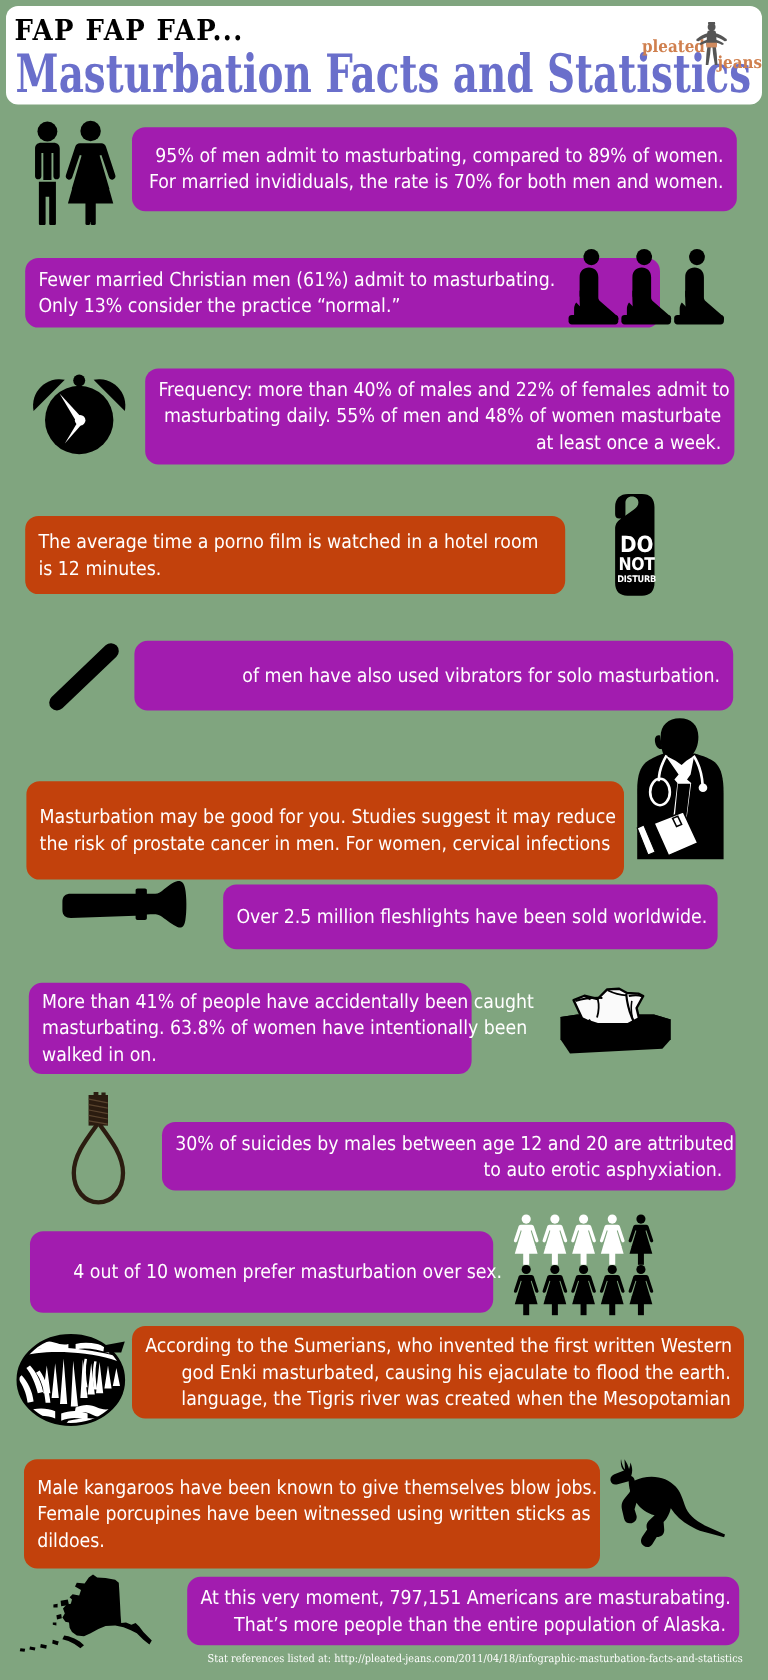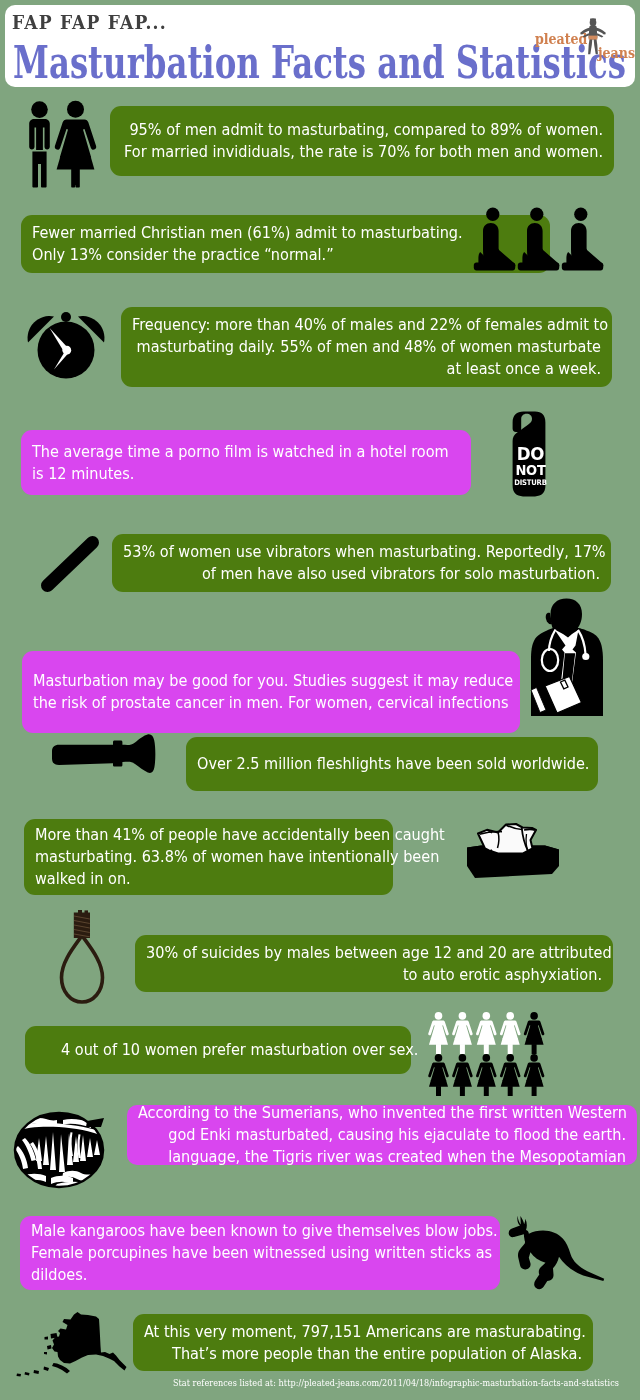--- a/index.html
+++ b/index.html
@@ -4,39 +4,39 @@
 <style>
   html,body{margin:0;padding:0;}
   body{width:640px;height:1400px;background:#80a57f;
        font-family:"DejaVu Sans Condensed","DejaVu Sans",sans-serif;
        position:relative;overflow:hidden;-webkit-font-smoothing:antialiased;}
   #sheet{position:absolute;left:0;top:0;width:640px;height:1400px;}
 
   
   .hdr{position:absolute;left:5px;top:5px;width:630px;height:82px;background:#fff;border-radius:10px;}
   .kicker{position:absolute;left:12px;top:13px;font-family:"DejaVu Serif Condensed","DejaVu Serif",serif;
-          font-weight:bold;font-size:19px;color:#404040;letter-spacing:1.2px;line-height:1;
+          font-weight:bold;font-size:24px;color:#000000;letter-spacing:1.2px;line-height:1;
           white-space:nowrap;}
   .title{position:absolute;left:13px;top:41px;font-family:"DejaVu Serif Condensed","DejaVu Serif",serif;
          font-weight:bold;font-size:44px;color:#6a6fcb;line-height:1;
          transform:scaleX(0.8186);transform-origin:left top;white-space:nowrap;}
   .logo{position:absolute;left:535px;top:14px;width:104px;height:30px;}
   .logo .lw{position:absolute;font-family:"DejaVu Serif Condensed","DejaVu Serif",serif;
             font-weight:bold;font-size:14px;color:#d0804f;line-height:1;}
   .logo .lw.a{left:0;top:18px;}
   .logo .lw.b{left:63px;top:32px;}
   .logo .fig{position:absolute;left:45px;top:3px;}
 
   
   .box{position:absolute;border-radius:11px;color:#fff;font-size:16.1px;line-height:22px;
        box-sizing:border-box;padding:0 11px 0 11px;display:flex;align-items:center;}
   .box .t{display:block;width:100%;}
   .box .ln{display:block;white-space:nowrap;}
-  .box.o{background:#4d7c0f;}
-  .box.b{background:#d946ef;}
+  .box.o{background:#a21caf;}
+  .box.b{background:#c2410c;}
   .box.r .t{text-align:right;}
 
   .icon{position:absolute;}
   svg{display:block;overflow:visible;}
 
   .footer{position:absolute;left:0;width:619px;top:1378px;text-align:right;font-size:9px;
           color:#ffffff;font-family:"DejaVu Serif Condensed","DejaVu Serif",serif;letter-spacing:0.05px;}
 </style>
 </head>
 <body>
@@ -88,21 +88,20 @@
       </span>
     </div>
 <div class="box b" style="left:21px;top:430px;width:450px;height:65px;">
       <span class="t">
         <span class="ln">The average time a porno film is watched in a hotel room</span>
         <span class="ln">is 12 minutes.</span>
       </span>
     </div>
 <div class="box o r" style="left:112px;top:534px;width:499px;height:58px;">
       <span class="t">
-        <span class="ln">53% of women use vibrators when masturbating. Reportedly, 17%</span>
         <span class="ln">of men have also used vibrators for solo masturbation.</span>
       </span>
     </div>
 <div class="box b" style="left:22px;top:651px;width:498px;height:82px;">
       <span class="t">
         <span class="ln">Masturbation may be good for you. Studies suggest it may reduce</span>
         <span class="ln">the risk of prostate cancer in men. For women, cervical infections</span>
       </span>
     </div>
 <div class="box o" style="left:186px;top:737px;width:412px;height:54px;">
@@ -116,40 +115,40 @@
         <span class="ln">masturbating. 63.8% of women have intentionally been</span>
         <span class="ln">walked in on.</span>
       </span>
     </div>
 <div class="box o r" style="left:135px;top:935px;width:478px;height:57px;">
       <span class="t">
         <span class="ln">30% of suicides by males between age 12 and 20 are attributed</span>
         <span class="ln">to auto erotic asphyxiation.</span>
       </span>
     </div>
-<div class="box o" style="left:25px;top:1026px;width:386px;height:48px;padding-left:36px;">
+<div class="box o" style="left:25px;top:1026px;width:386px;height:68px;padding-left:36px;">
       <span class="t">
         <span class="ln">4 out of 10 women prefer masturbation over sex.</span>
       </span>
     </div>
-<div class="box b r" style="left:127px;top:1105px;width:510px;height:60px;border-radius:10px;">
+<div class="box b r" style="left:110px;top:1105px;width:510px;height:77px;">
       <span class="t">
         <span class="ln">According to the Sumerians, who invented the first written Western</span>
         <span class="ln">god Enki masturbated, causing his ejaculate to flood the earth.</span>
         <span class="ln">language, the Tigris river was created when the Mesopotamian</span>
       </span>
     </div>
-<div class="box b" style="left:20px;top:1216px;width:480px;height:74px;">
+<div class="box b" style="left:20px;top:1216px;width:480px;height:91px;">
       <span class="t">
         <span class="ln">Male kangaroos have been known to give themselves blow jobs.</span>
         <span class="ln">Female porcupines have been witnessed using written sticks as</span>
         <span class="ln">dildoes.</span>
       </span>
     </div>
-<div class="box o r" style="left:133px;top:1314px;width:460px;height:57px;">
+<div class="box o r" style="left:156px;top:1314px;width:460px;height:57px;">
       <span class="t">
         <span class="ln">At this very moment, 797,151 Americans are masturabating.</span>
         <span class="ln">That’s more people than the entire population of Alaska.</span>
       </span>
     </div>
 <div class="icon" style="left:25px;top:101px;">
       <svg width="72" height="88" viewBox="0 0 72 88">
 <g fill="#000">
  <circle cx="14.5" cy="8.6" r="8.3"></circle>
  <path d="M4.2 22.8 C4.2 19.8 6.5 18.0 9.2 18.0 L19.8 18.0 C22.5 18.0 24.8 19.8 24.8 22.8

